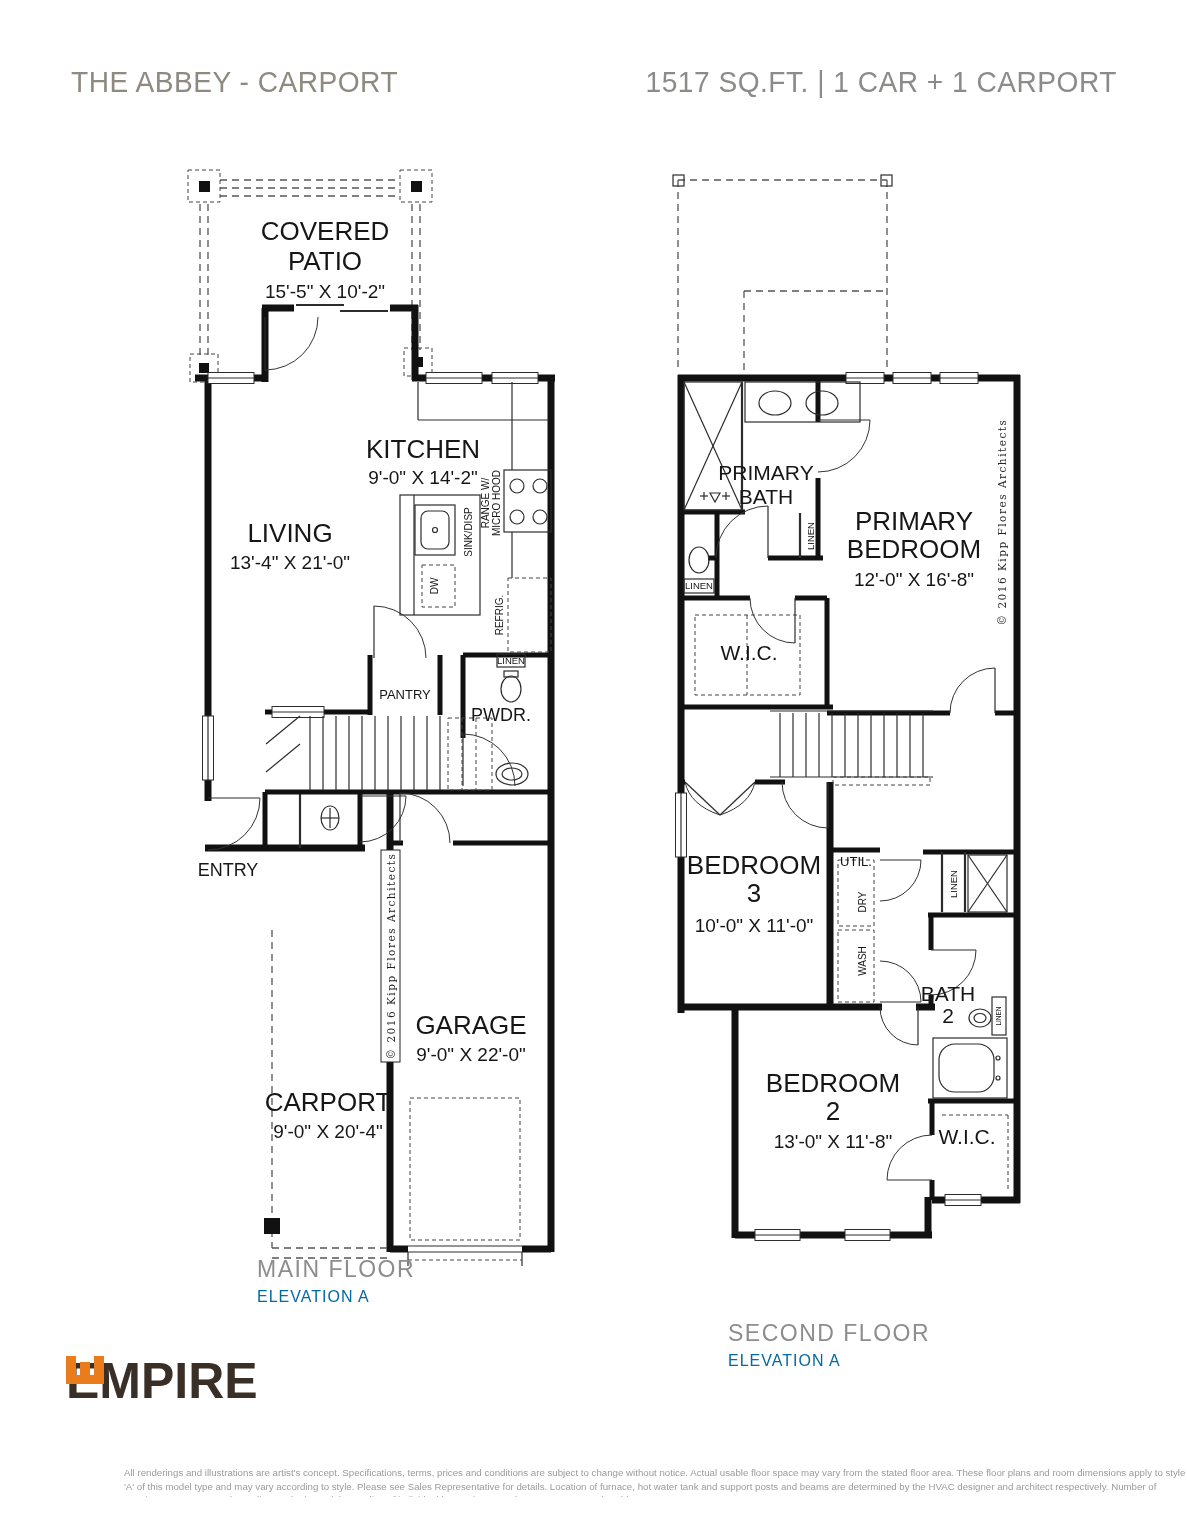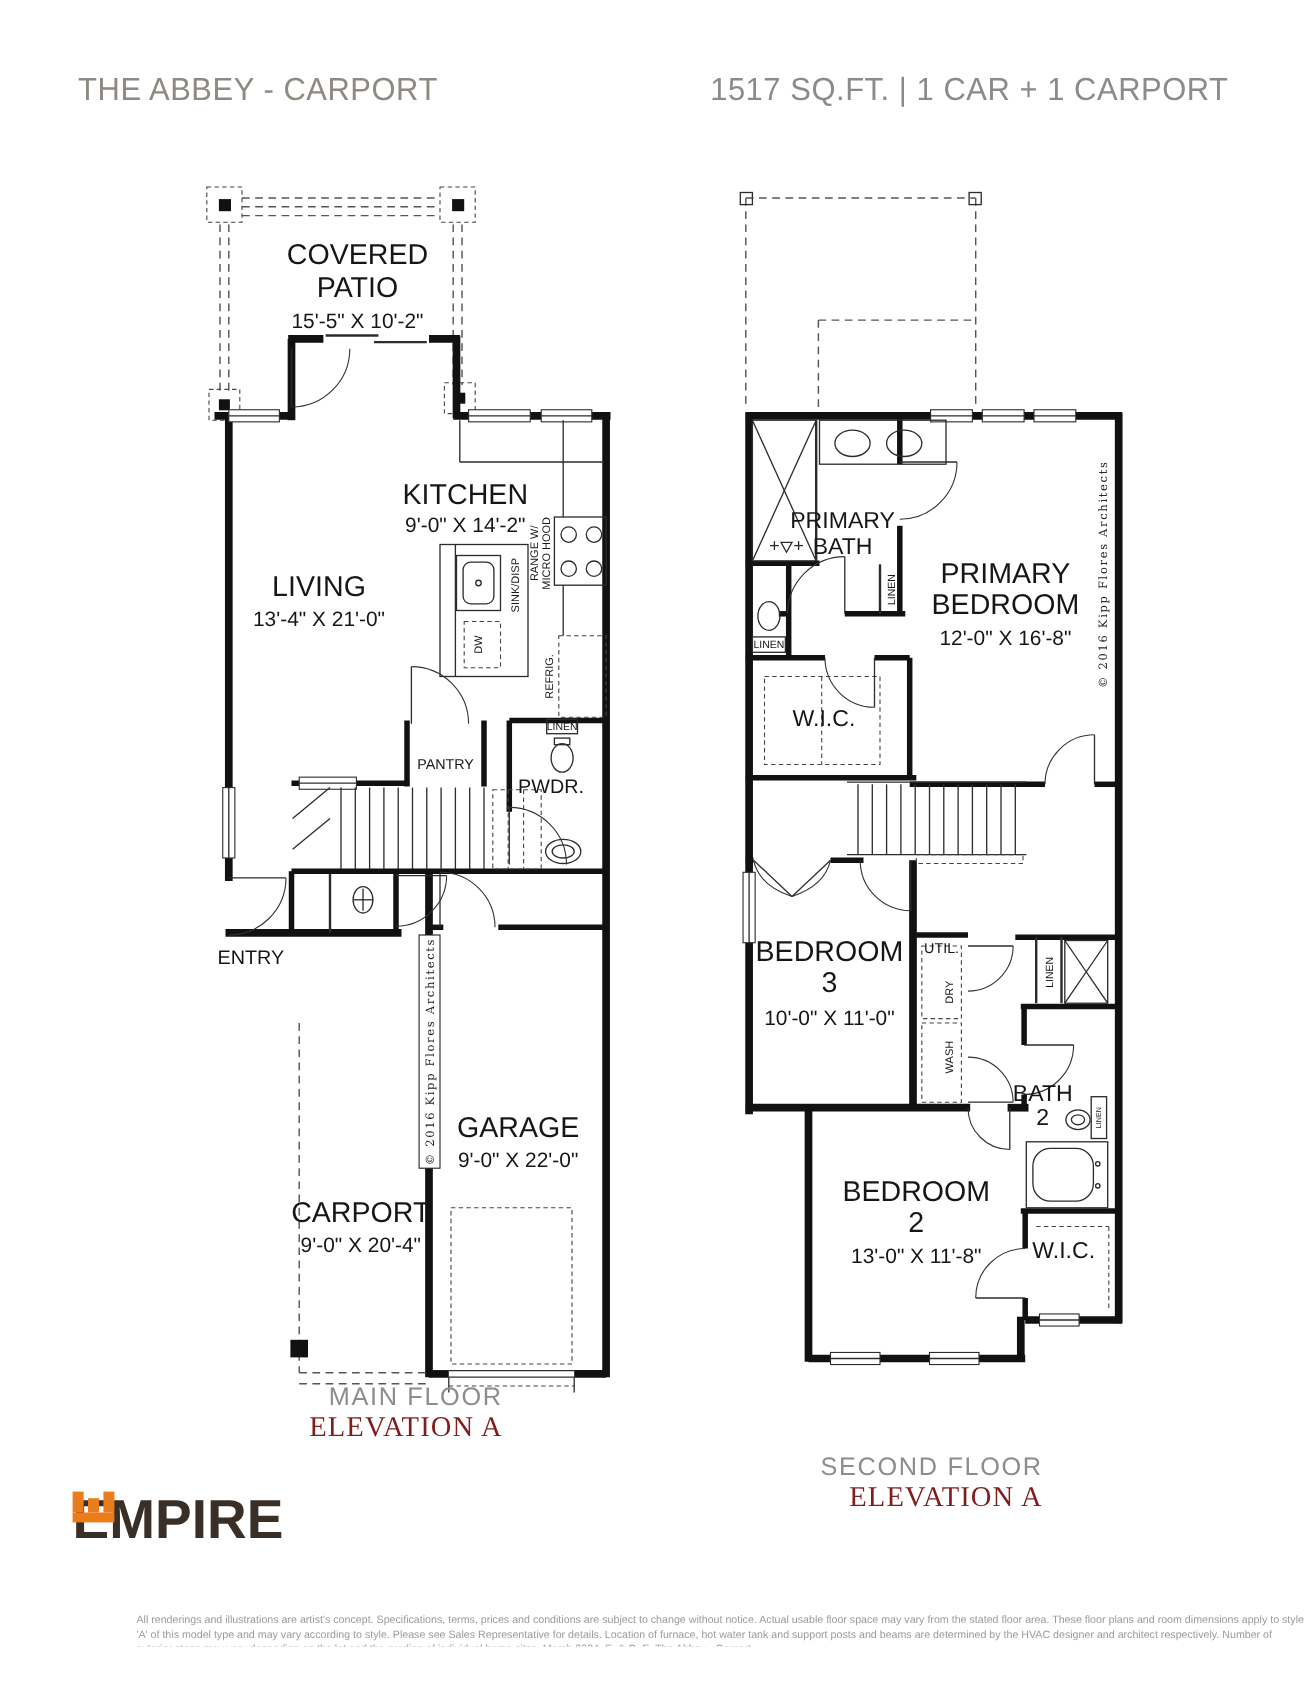--- a/index.html
+++ b/index.html
@@ -2,23 +2,23 @@
 <html><head>
 <meta charset="utf-8">
 <style>
   html,body{margin:0;padding:0;background:#ffffff;}
   #page{position:relative;width:1187px;height:1497px;background:#fff;overflow:hidden;
         font-family:"Liberation Sans",sans-serif;}
   
   .hdr-left{position:absolute;left:71px;top:66px;font-size:29px;color:#8e8a81;letter-spacing:.5px;white-space:nowrap;transform:scaleX(.97);transform-origin:left;}
   .hdr-right{position:absolute;right:70px;top:66px;font-size:29px;color:#8b8b89;letter-spacing:.5px;white-space:nowrap;transform:scaleX(.97);transform-origin:right;}
   
-  .caption{position:absolute;text-align:right;line-height:27px;}
+  .caption{position:absolute;text-align:left;line-height:27px;}
   .cap-floor{font-size:23px;color:#8d8d8d;letter-spacing:1.5px;}
-  .cap-elev{font-size:26px;color:#7f1d1d;letter-spacing:1px;font-family:Liberation Serif, serif;}
+  .cap-elev{font-size:16px;color:#0369a1;letter-spacing:1px;}
   
   #logo{position:absolute;left:66px;top:1356px;}
   #logo .brand{font-size:50px;font-weight:bold;color:#3a2f26;letter-spacing:0px;line-height:48px;margin-top:1px;}
   #disclaimer{position:absolute;left:80px;top:1466px;width:1062px;font-size:9.7px;color:#9b9b9b;line-height:1.4;margin-left:44px;}
   
   svg{position:absolute;overflow:visible;}
   svg text{text-anchor:middle;fill:#161616;font-family:"Liberation Sans",sans-serif;}
   .w7{stroke:#111;stroke-width:7;fill:none;}
   .w5{stroke:#111;stroke-width:5;fill:none;}
   .thin{stroke:#2c2c2c;stroke-width:1.2;fill:none;}

